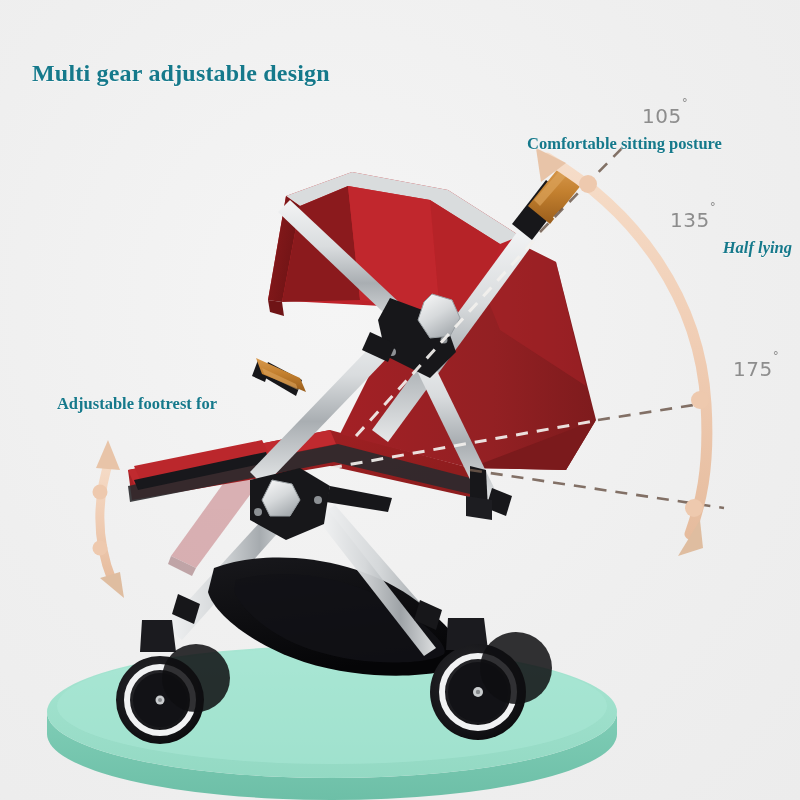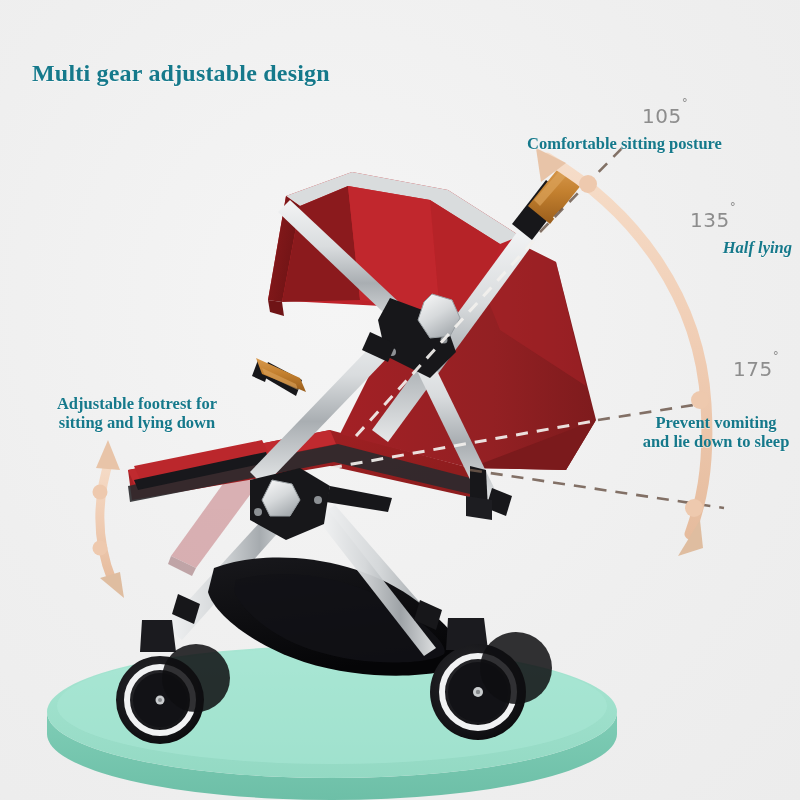--- a/index.html
+++ b/index.html
@@ -279,33 +279,28 @@
     </g>
   </svg>
 
   <div class="title">Multi gear adjustable design</div>
 
   <div class="deg" style="left:596px;top:104px;margin-left:46px;">
     <span>105</span><sup>°</sup>
   </div>
   <div class="lbl" style="left:527px;top:134px;">Comfortable sitting posture</div>
 
-  <div class="deg" style="left:690px;top:208px;text-align:right;">
+  <div class="deg" style="left:670px;top:208px;text-align:right;">
     <span>135</span><sup>°</sup>
   </div>
   <div class="lbl r" style="left:600px;top:238px;width:192px;">
     <div>Half lying</div>
   </div>
 
   <div class="deg" style="left:733px;top:357px;">
     <span>175</span><sup>°</sup>
   </div>
-  <div class="lbl c" style="left:632px;top:385px;width:168px;">
-    <div>Prevent vomiting</div>
-    <div>and lie down to sleep</div>
-  </div>
 
   <div class="lbl c" style="left:24px;top:366px;width:226px;">
     <div>Adjustable footrest for</div>
-    <div>sitting and lying down</div>
   </div>
 
 </div>
 
 </body></html>

